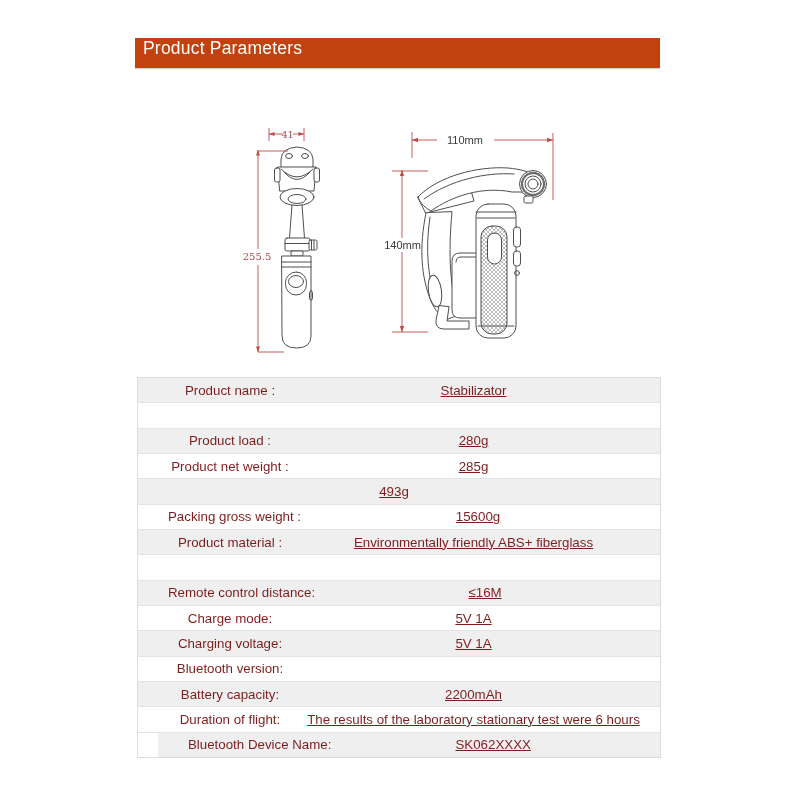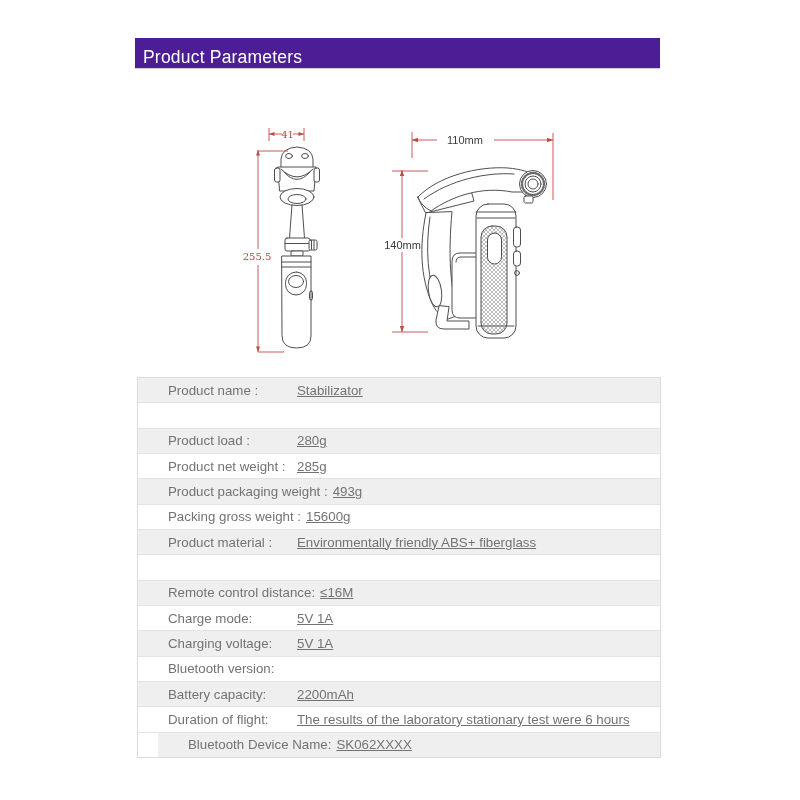--- a/index.html
+++ b/index.html
@@ -1,36 +1,36 @@
 <!DOCTYPE html>
 <html><head>
 <meta charset="utf-8">
 <style>
   html,body{margin:0;padding:0;background:#ffffff;}
   body{width:800px;height:800px;font-family:"Liberation Sans",sans-serif;overflow:hidden;}
   .stage{position:relative;width:800px;height:800px;background:#ffffff;}
 
   .header-bar{
     position:absolute;left:135px;top:38px;width:525px;height:30px;
-    background:#4c1d95;display:flex;align-items:flex-end;
+    background:#c2410c;display:flex;align-items:flex-start;
     box-shadow:0 1px 1px rgba(0,0,0,0.18);
   }
   .header-title{color:#ffffff;font-size:17.5px;padding-left:8px;letter-spacing:0.2px;}
 
   .drawings{position:absolute;left:0;top:0;width:800px;height:800px;}
 
   .spec-table{
     position:absolute;left:137px;top:377px;width:524px;height:381px;
     border:1px solid #dddddd;box-sizing:border-box;
     display:flex;flex-direction:column;background:#ffffff;
   }
   .row{
     flex:1 1 0;display:flex;align-items:center;
     border-bottom:1px solid #e3e3e3;background:#ffffff;
-    font-size:13.3px;color:#737373;white-space:nowrap;
+    font-size:13.3px;color:#7f1d1d;white-space:nowrap;text-align:center;
   }
   .row:last-child{border-bottom:none;margin-left:20px;}
   .row:nth-child(odd){background:#efefef;}
   .lbl{flex:0 0 auto;min-width:124px;padding-left:30px;padding-right:5px;}
   .val{flex:1 1 auto;padding-right:10px;overflow:hidden;text-decoration:underline;}
 </style>
 </head>
 <body>
 
 <div class="stage">
@@ -154,21 +154,20 @@
     </div>
     <div class="row">
       <span class="lbl">Product load :</span>
       <span class="val">280g</span>
     </div>
     <div class="row">
       <span class="lbl">Product net weight :</span>
       <span class="val">285g</span>
     </div>
     <div class="row">
-      <span class="lbl">Product packaging weight :</span>
       <span class="val">493g</span>
     </div>
     <div class="row">
       <span class="lbl">Packing gross weight :</span>
       <span class="val">15600g</span>
     </div>
     <div class="row">
       <span class="lbl">Product material :</span>
       <span class="val">Environmentally friendly ABS+ fiberglass</span>
     </div>

